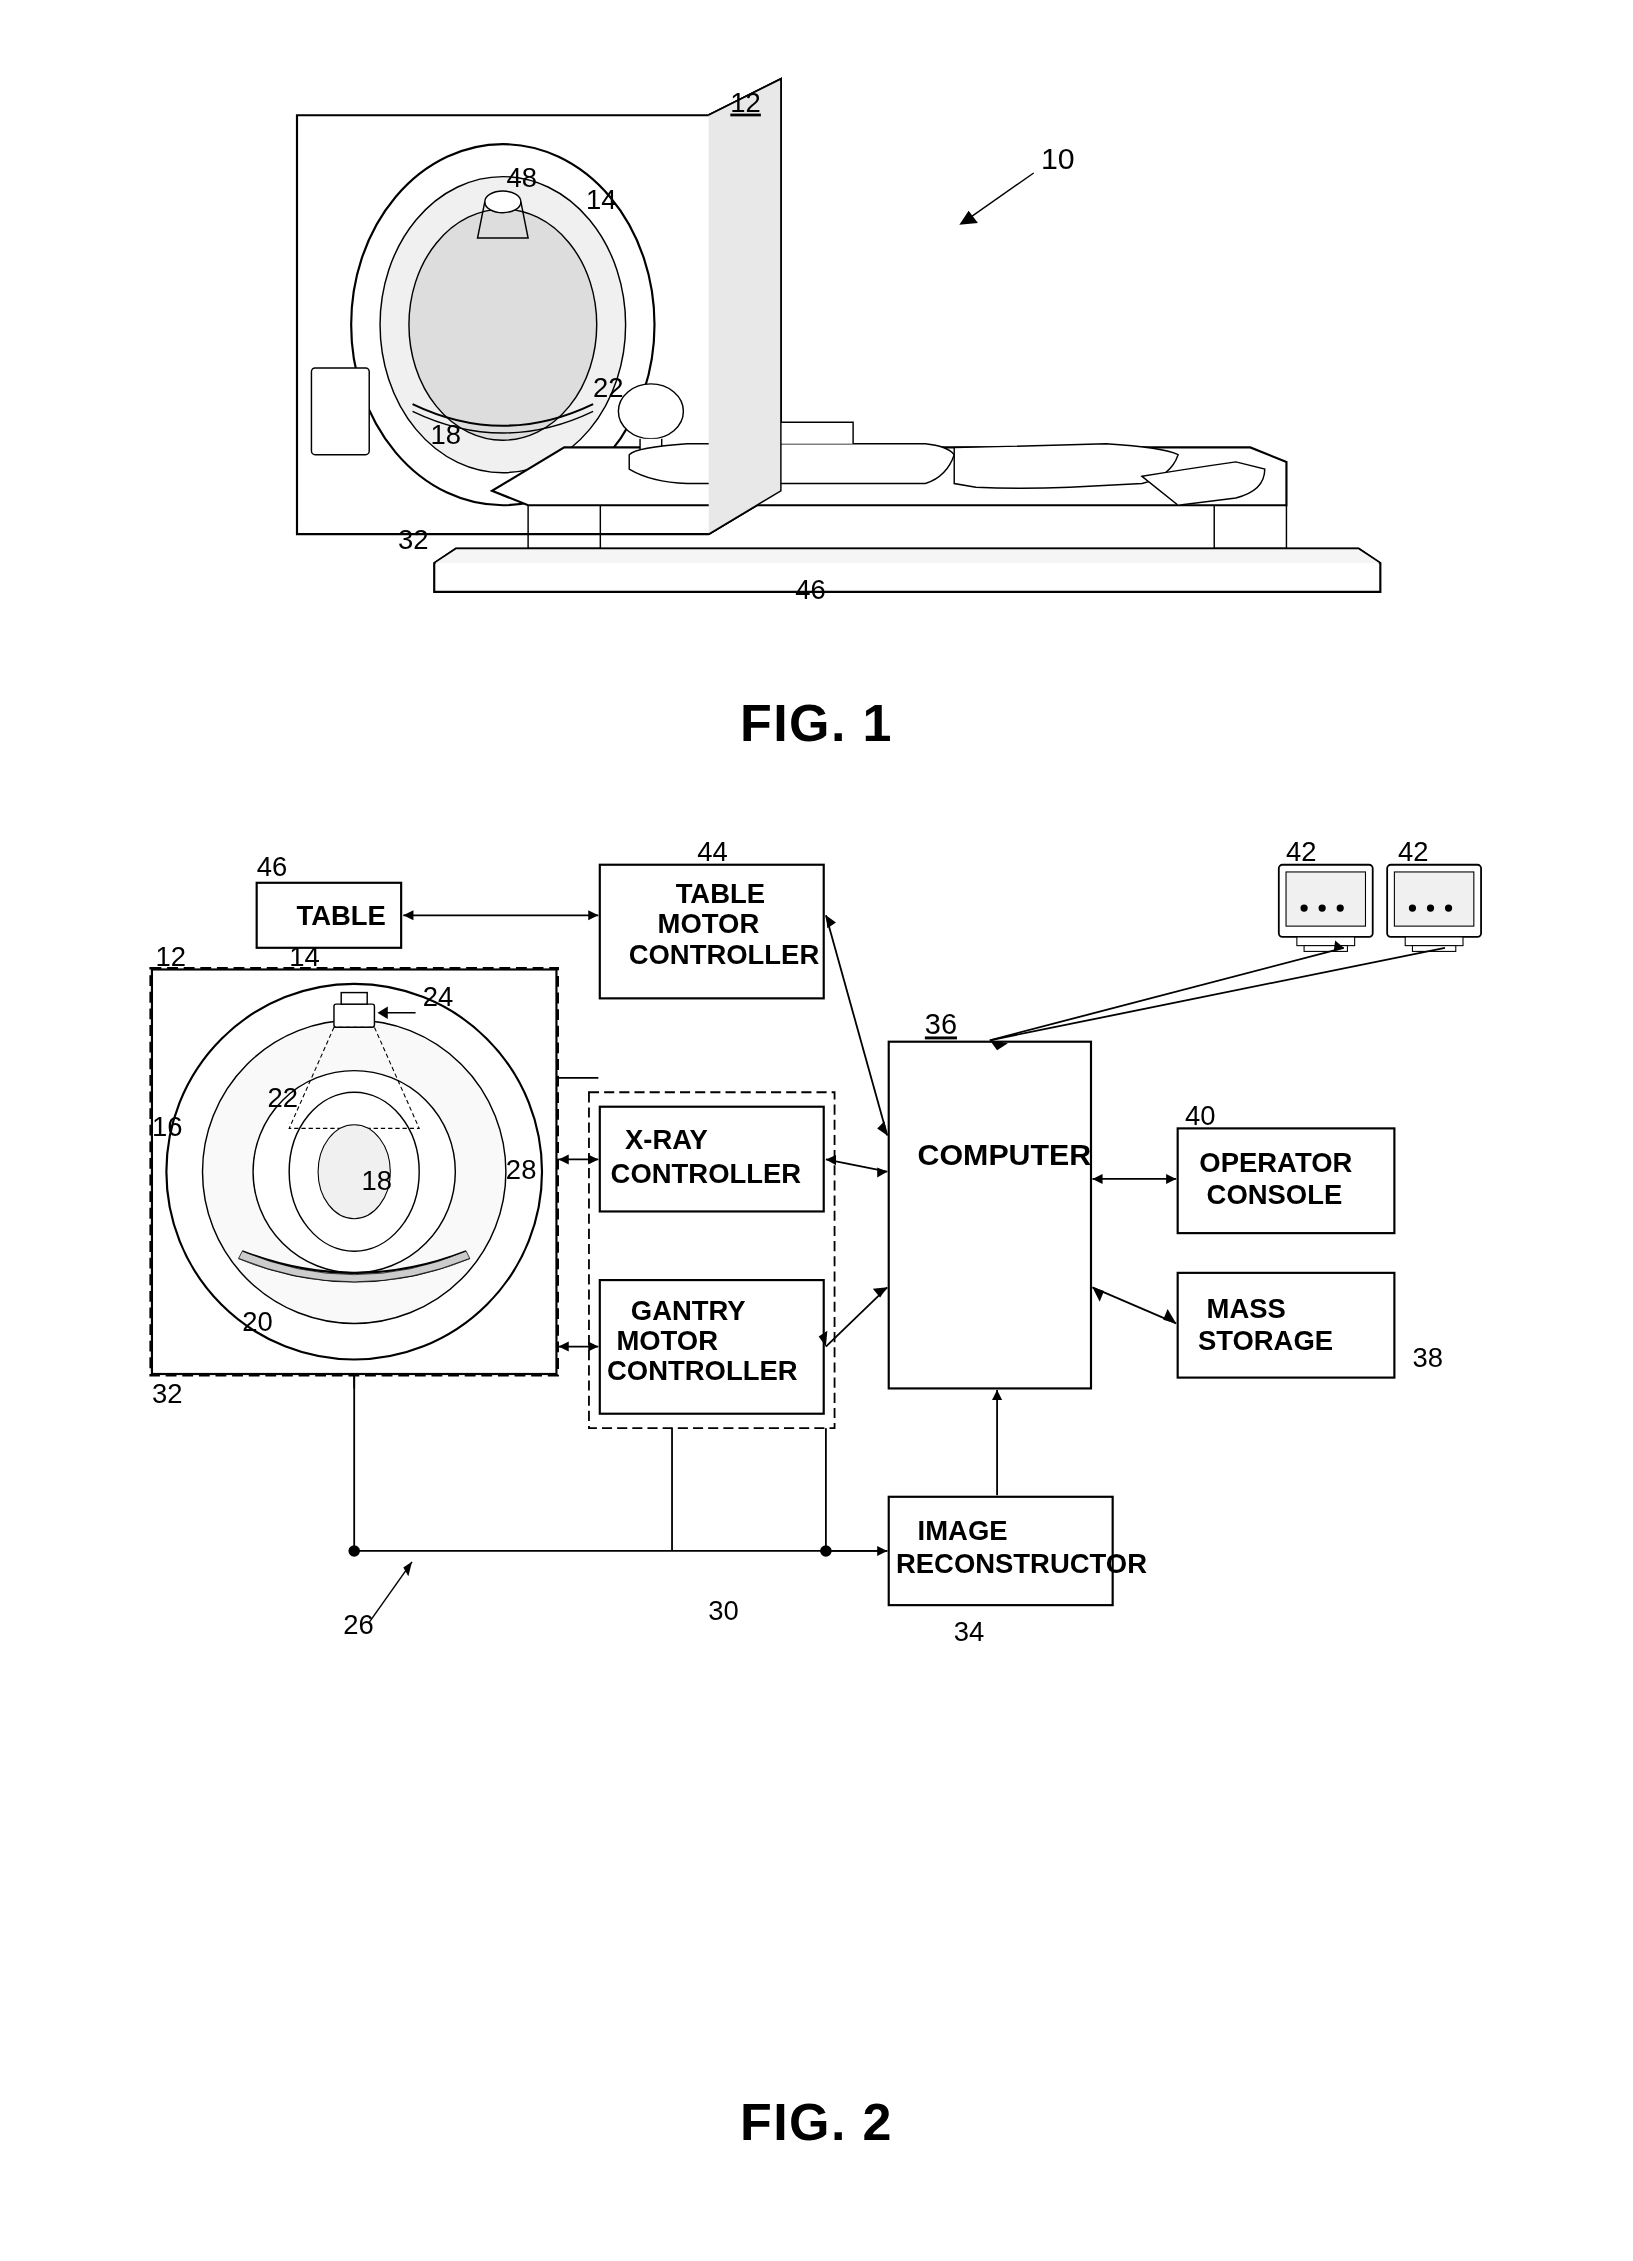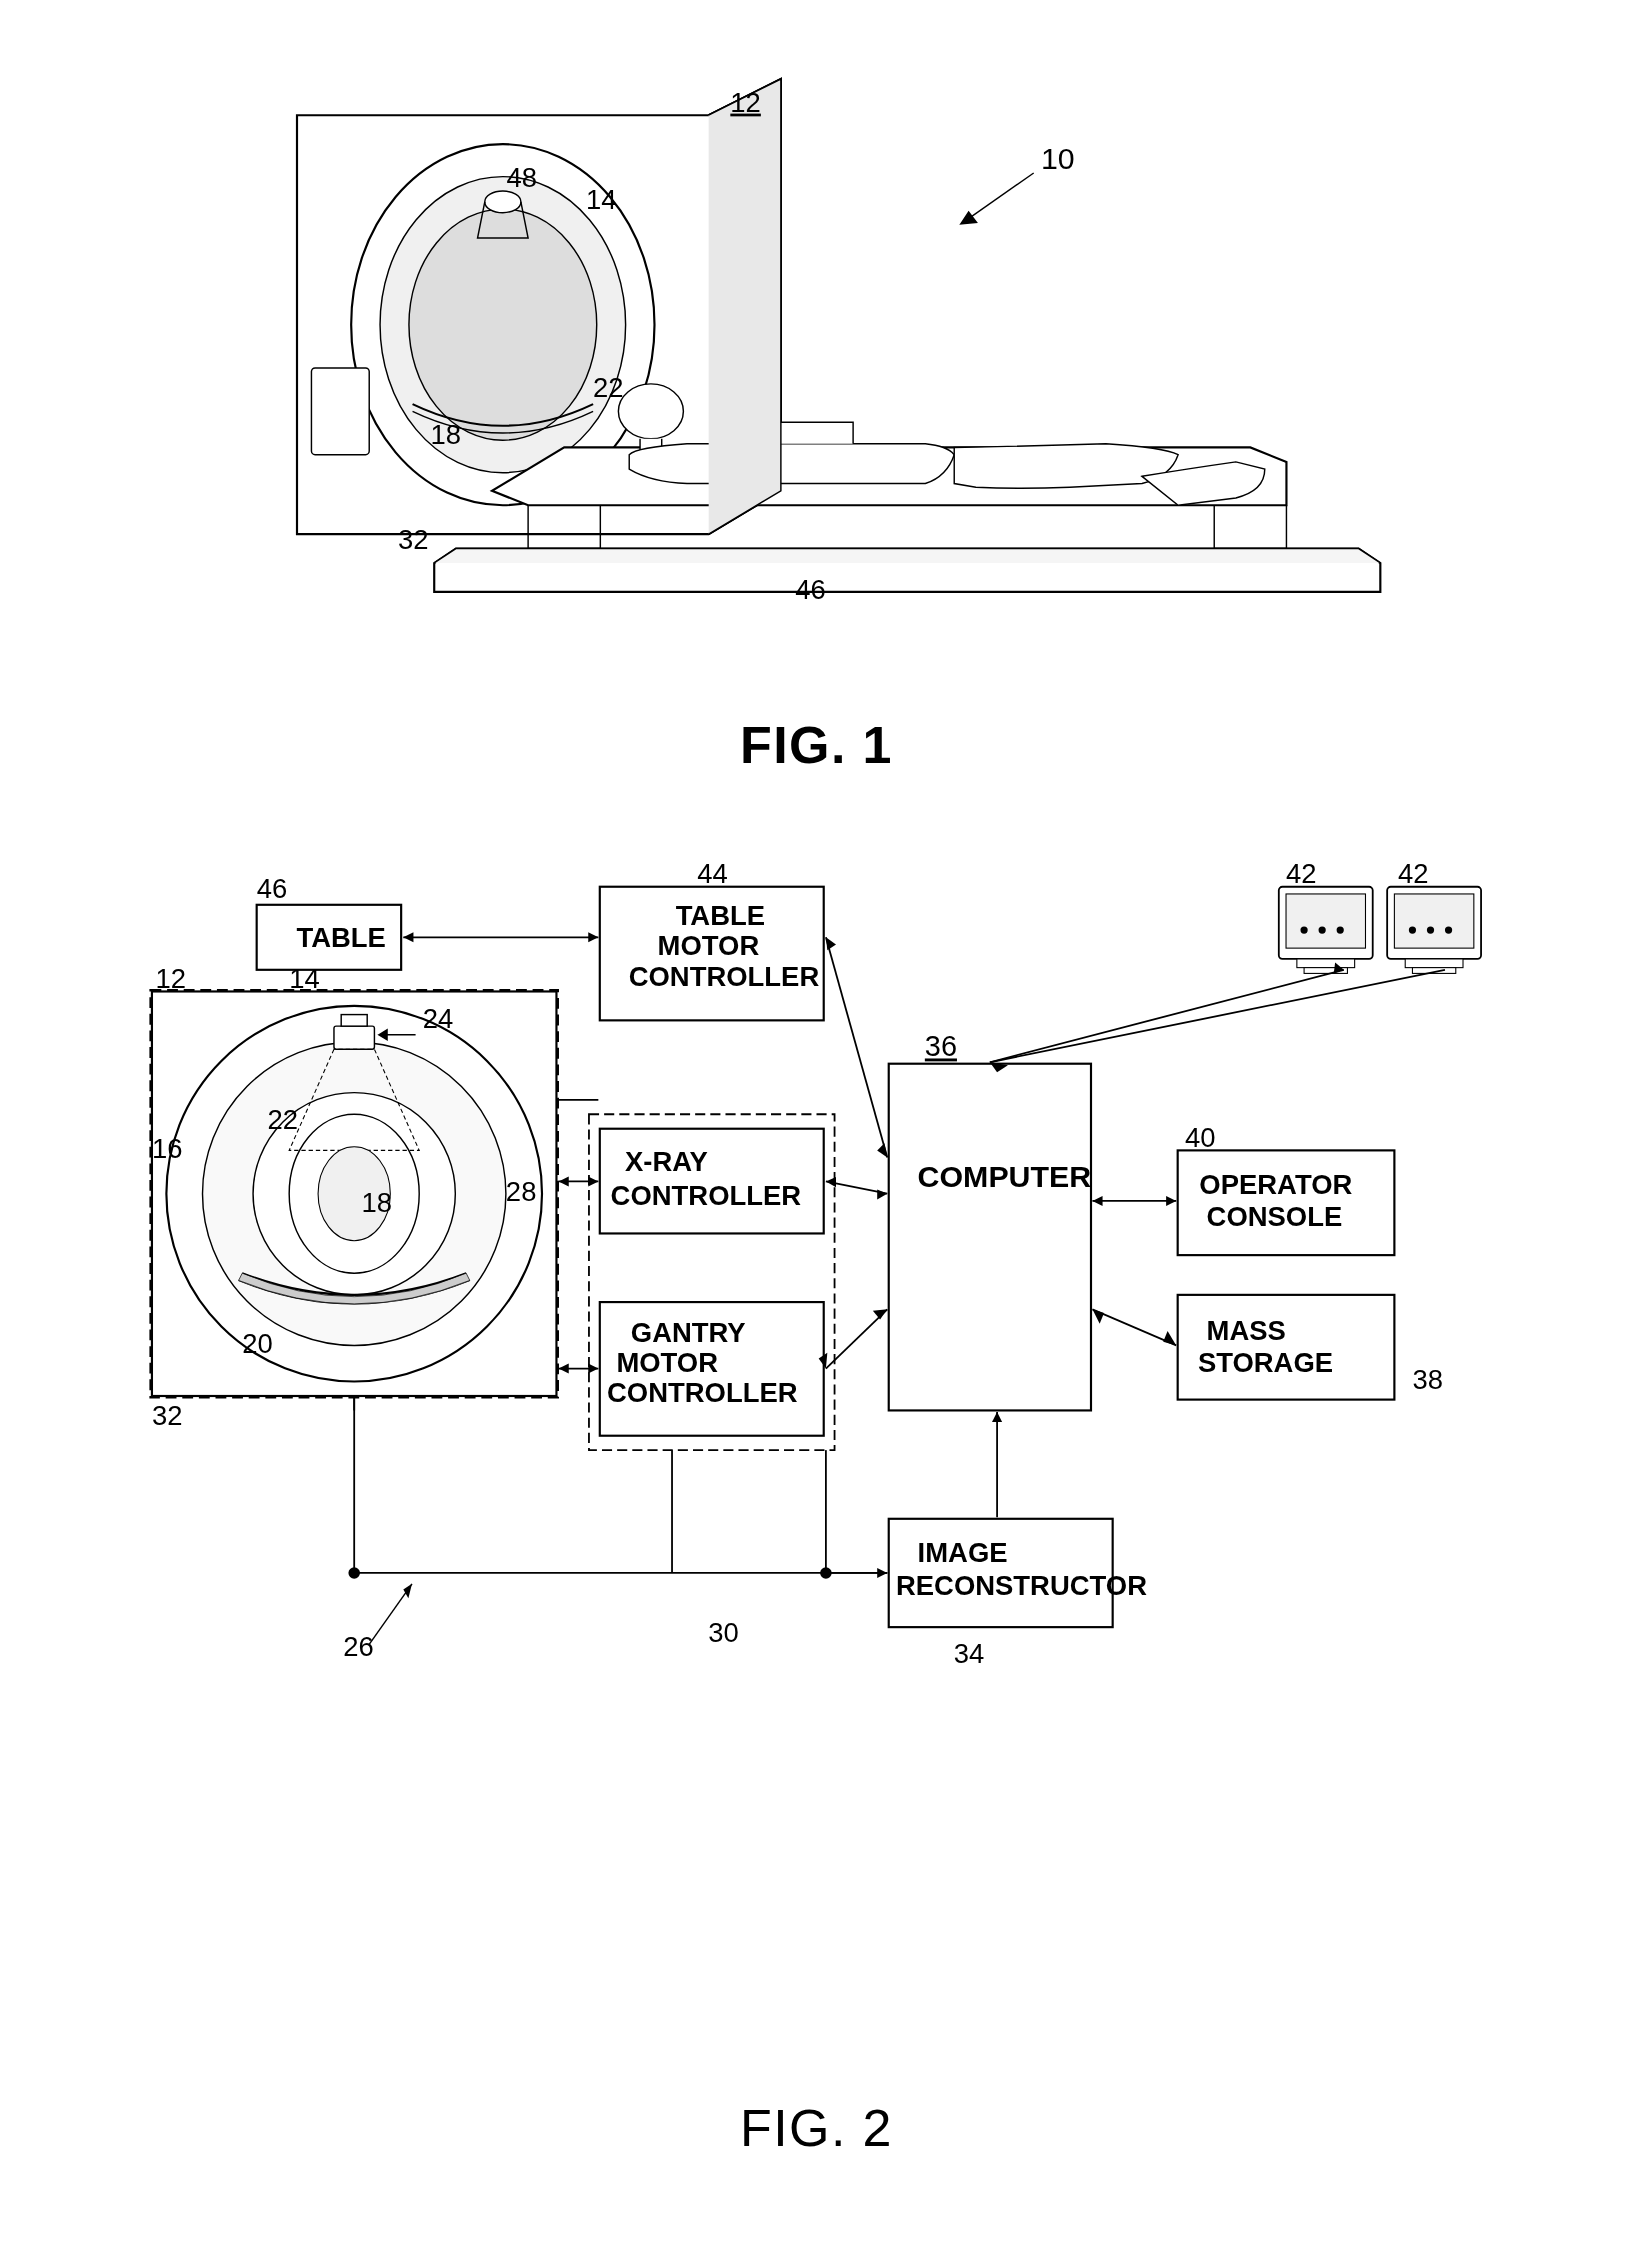--- a/index.html
+++ b/index.html
@@ -32,21 +32,21 @@
 
     .fig1-drawing {
       width: 1156px;
       height: 650px;
       position: relative;
     }
 
     .fig1-caption {
       font-size: 52px;
       font-weight: bold;
-      margin-top: 22px;
+      margin-top: 0;
       margin-bottom: 43px;
       letter-spacing: 1.4px;
     }
 
     
     .fig2-section {
       width: 100%;
       display: flex;
       flex-direction: column;
       align-items: center;
@@ -54,22 +54,22 @@
     }
 
     .fig2-drawing {
       width: 1373px;
       height: 1228px;
       position: relative;
     }
 
     .fig2-caption {
       font-size: 52px;
-      font-weight: normal;
-      margin-top: 23px;
+      font-weight: bold;
+      margin-top: 39px;
       letter-spacing: 1.4px;
     }
 
     
     .svg-overlay {
       position: absolute;
       top: 0;
       left: 0;
       width: 100%;
       height: 100%;

